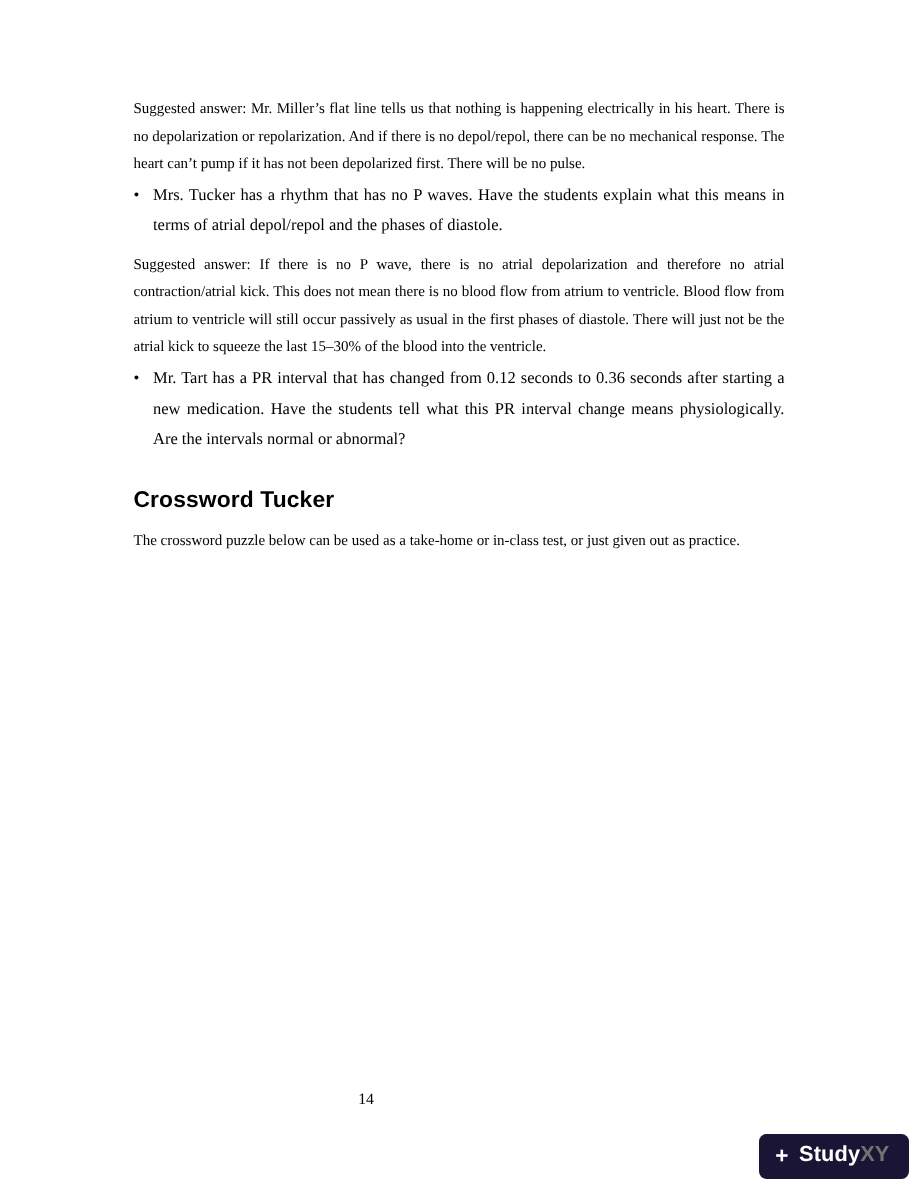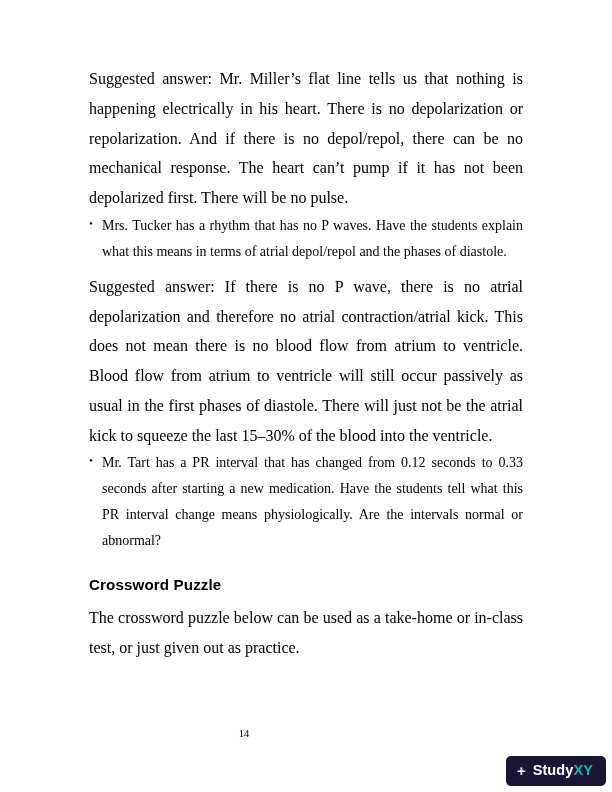--- a/index.html
+++ b/index.html
@@ -23,42 +23,42 @@
     height: 792px;
   }
   .content {
     position: absolute;
     left: 89px;
     top: 64px;
     width: 434px;
   }
   p.body-par {
     margin: 0 0 0 0;
-    font-size: 16px;
+    font-size: 10px;
     line-height: 1.86;
     text-align: justify;
     text-justify: inter-word;
   }
   .block {
     margin-bottom: 7px;
   }
   .bullet-row {
     display: flex;
     margin-bottom: 7px;
   }
   .bullet-mark {
     width: 13px;
     flex: 0 0 13px;
     font-size: 11.2px;
     line-height: 1.86;
     text-align: left;
   }
   .bullet-text {
     flex: 1 1 auto;
-    font-size: 14px;
+    font-size: 11px;
     line-height: 1.86;
     text-align: justify;
   }
   .indent-par {
     margin-left: 13px;
   }
   .bold {
     font-weight: normal;
   }
   h2.section-heading {
@@ -98,21 +98,21 @@
     font-weight: bold;
     color: #ffffff;
     line-height: 1;
     margin-right: 1px;
   }
   .watermark .brand-main {
     letter-spacing: 0.1px;
     text-align: right;
   }
   .watermark .brand-sub {
-    color: #14b8a6;
+    color: #737373;
     letter-spacing: 0.1px;
   }
 </style>
 </head>
 <body>
 
 <div class="page">
 
   <div class="content">
 
@@ -120,25 +120,25 @@
 
     <div class="bullet-row">
       <div class="bullet-mark">•</div>
       <div class="bullet-text">Mrs. Tucker has a rhythm that has no P waves. Have the students explain what this means in terms of atrial depol/repol and the phases of diastole.</div>
     </div>
 
     <p class="body-par indent-par block"><span>Suggested answer: If there is no P wave, there is no atrial depolarization and therefore no atrial contraction/atrial kick. </span><span class="bold">This does not mean there is no blood flow from atrium to ventricle</span><span>. Blood flow from atrium to ventricle will still occur passively as usual in the first phases of diastole. There will just not be the atrial kick to squeeze the last 15–30% of the blood into the ventricle.</span></p>
 
     <div class="bullet-row">
       <div class="bullet-mark">•</div>
-      <div class="bullet-text">Mr. Tart has a PR interval that has changed from 0.12 seconds to 0.33 seconds after starting a new medication. Have the students tell what this PR interval change means physiologically. Are the intervals normal or abnormal?</div>
+      <div class="bullet-text">Mr. Tart has a PR interval that has changed from 0.12 seconds to 0.36 seconds after starting a new medication. Have the students tell what this PR interval change means physiologically. Are the intervals normal or abnormal?</div>
     </div>
 
 
-    <h2 class="section-heading">Crossword Puzzle</h2>
+    <h2 class="section-heading">Crossword Tucker</h2>
 
     <p class="body-par">The crossword puzzle below can be used as a take-home or  in-class test, or just given out as practice.</p>
 
   </div>
 
   <div class="page-number">14</div>
 
   <div class="watermark">
     <span class="plus">+</span>
     <span><span class="brand-main">Study</span><span class="brand-sub">XY</span></span>

